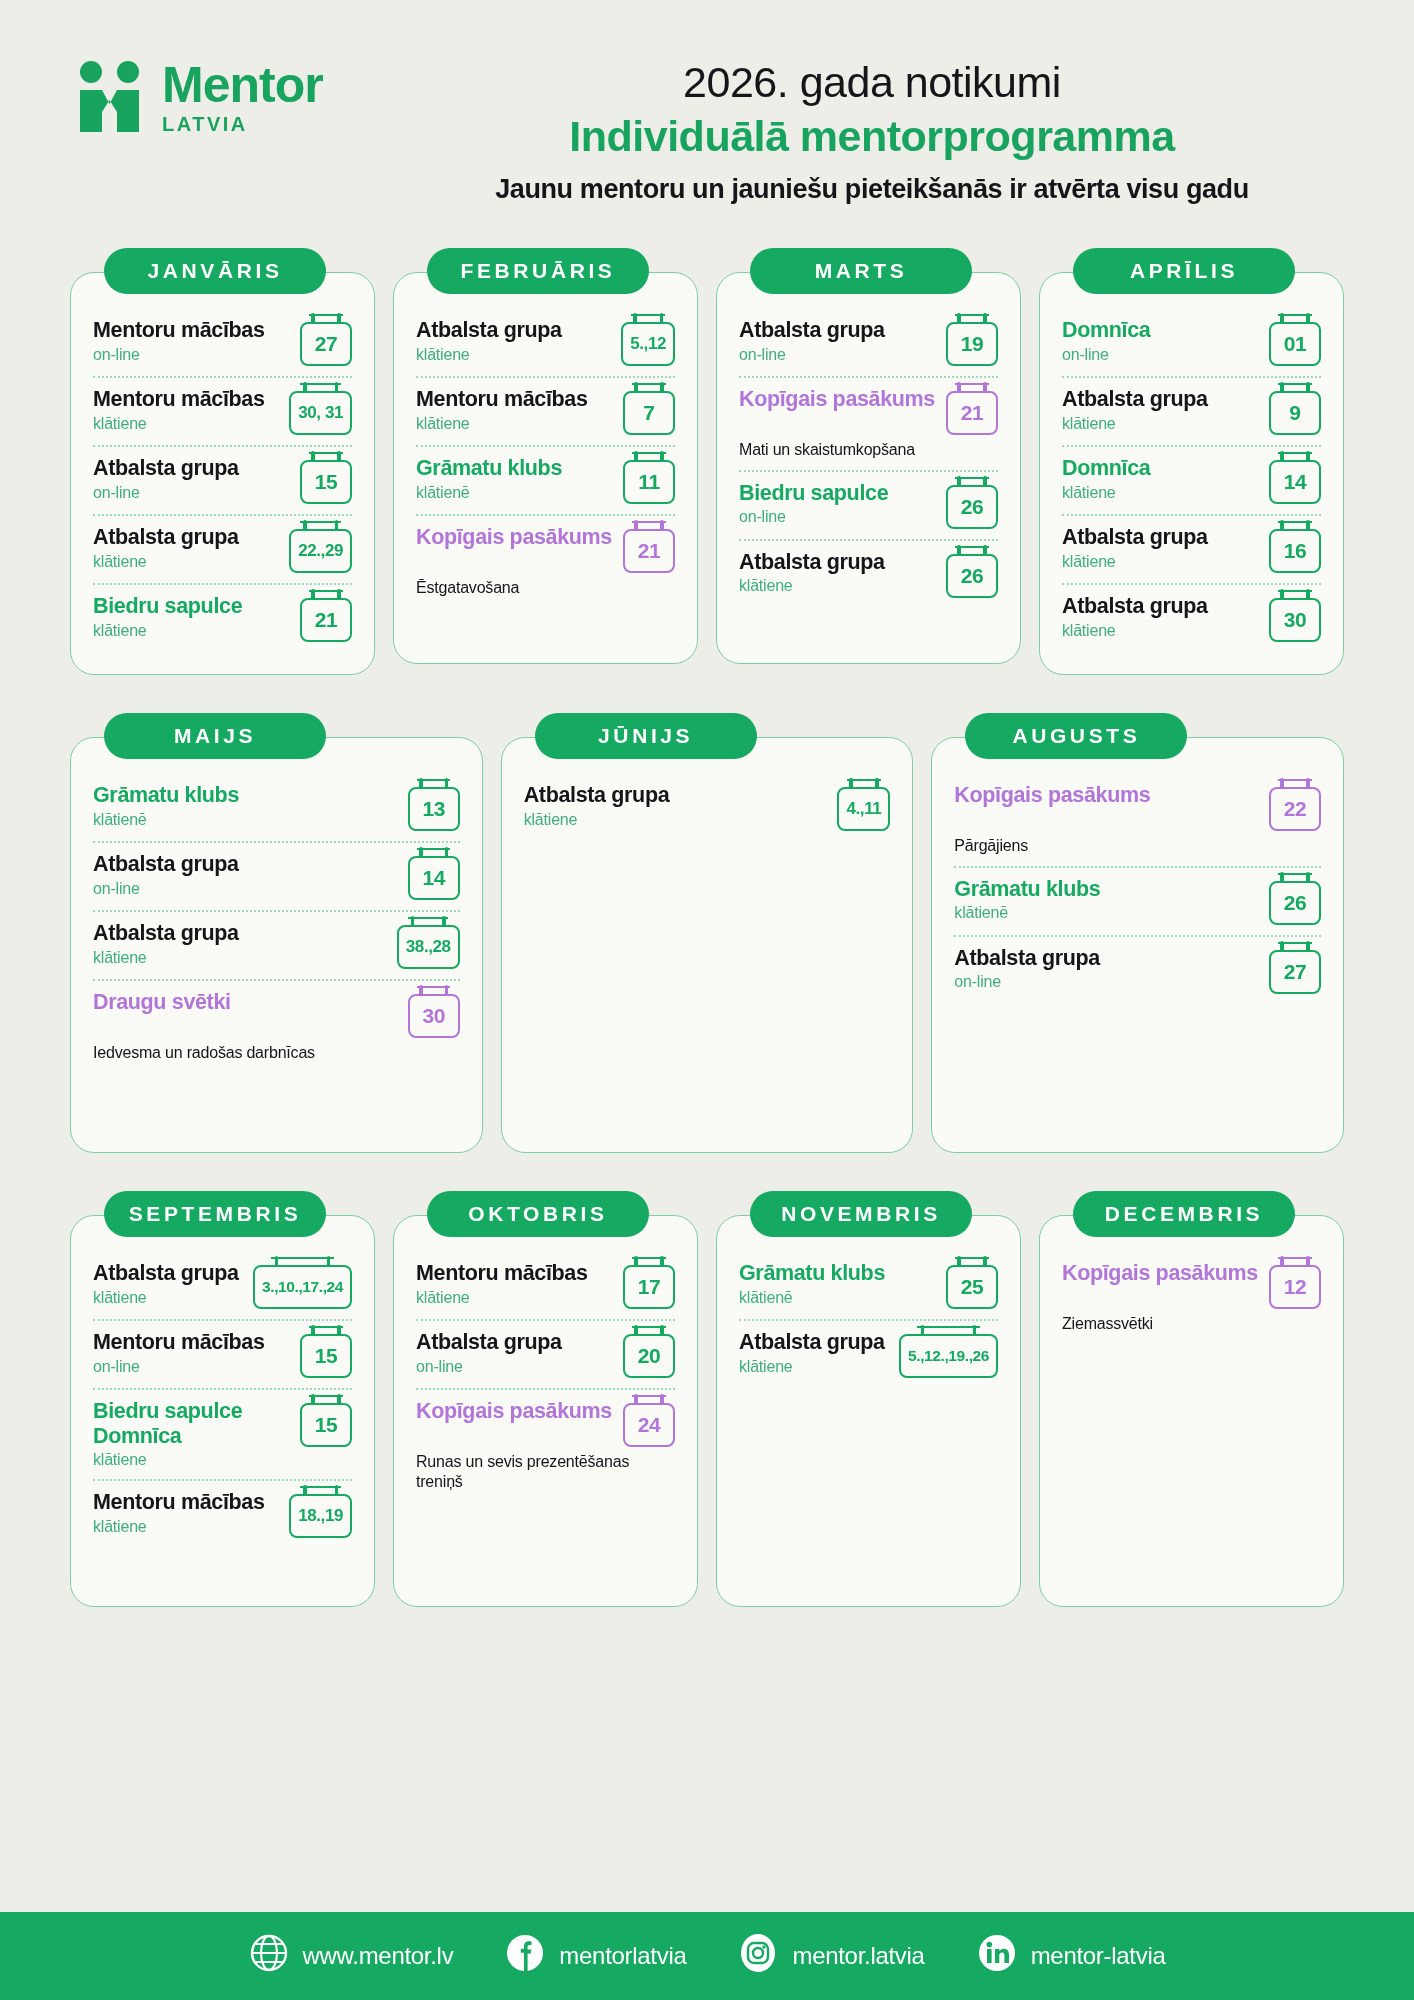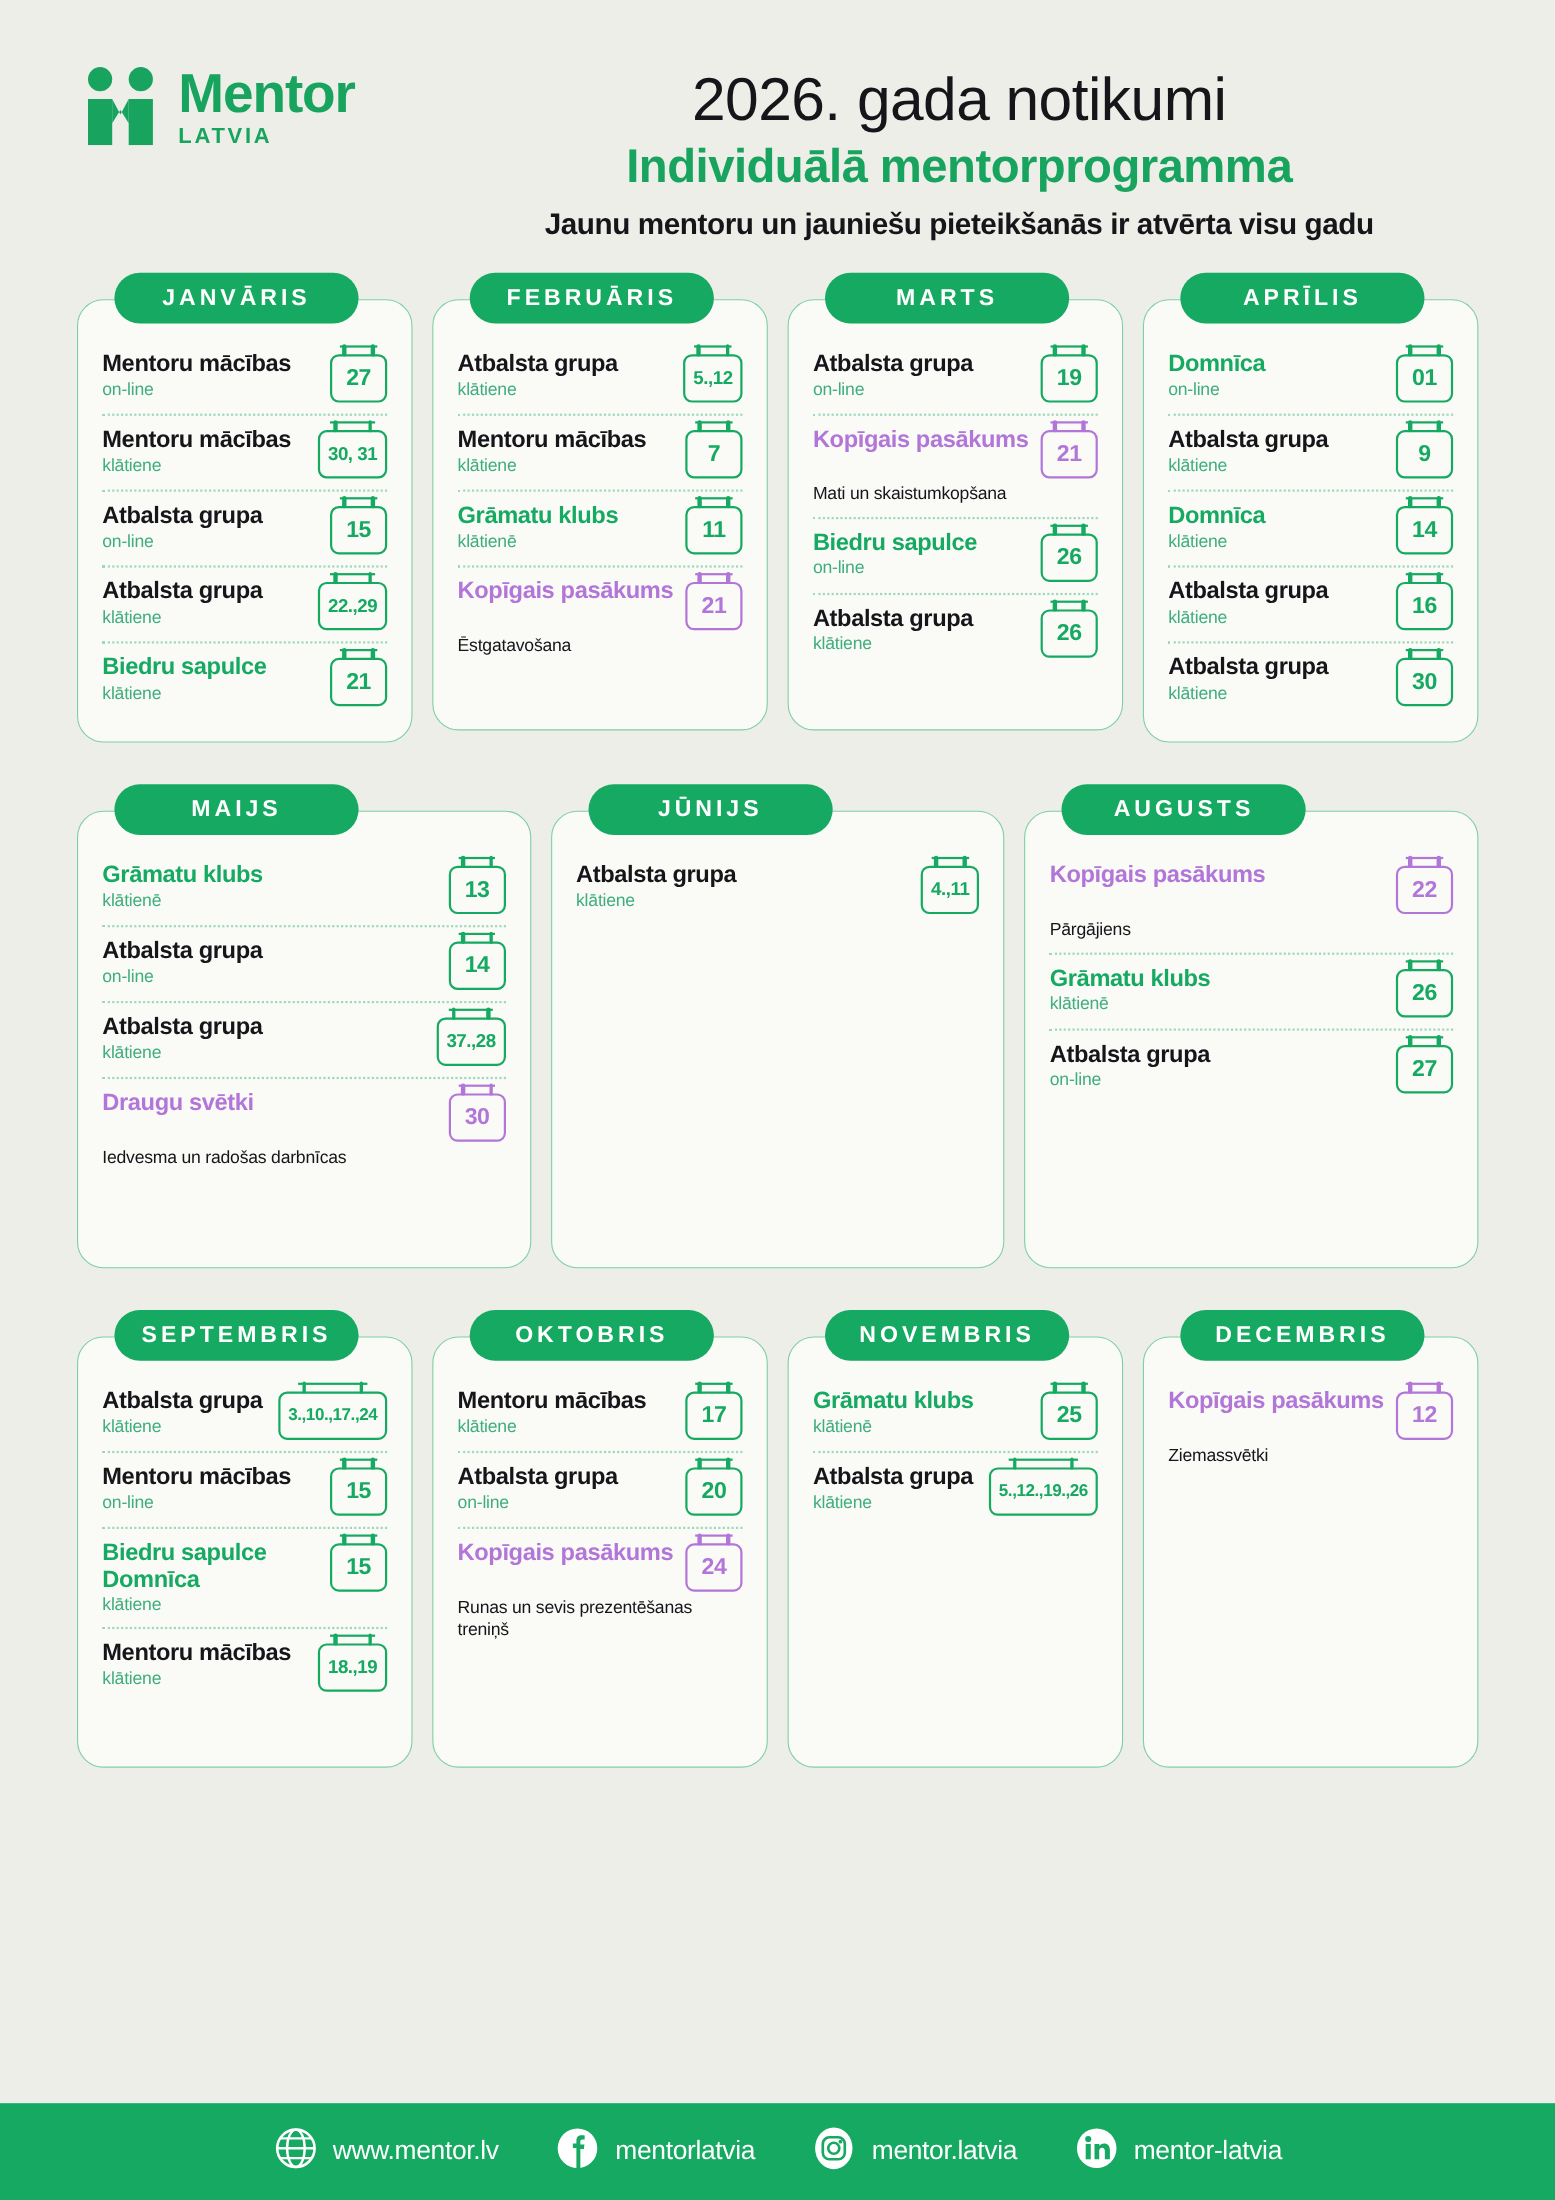--- a/index.html
+++ b/index.html
@@ -13,21 +13,21 @@
 
   
   .header { position: relative; height: 248px; }
   .logo-wrap { position: absolute; left: 76px; top: 60px; display: flex; align-items: flex-start; gap: 14px; }
   .logo-mark { width: 72px; height: 72px; }
   .logo-text { display: flex; flex-direction: column; line-height: 1; }
   .logo-name { font-size: 50px; font-weight: 700; color: #18a45f; letter-spacing: -1px; }
   .logo-sub { font-size: 20px; font-weight: 600; color: #18a45f; letter-spacing: 2.5px; margin-top: 4px; }
 
   .title-block { position: absolute; right: 0; left: 330px; top: 58px; text-align: center; }
-  .t-year { font-size: 55px; color: #15151a; font-weight: 400; letter-spacing: -0.5px; }
+  .t-year { font-size: 43px; color: #15151a; font-weight: 400; letter-spacing: -0.5px; }
   .t-prog { font-size: 43px; color: #18a45f; font-weight: 700; margin-top: 5px; letter-spacing: -0.5px; }
   .t-note { font-size: 27px; color: #15151a; font-weight: 700; margin-top: 13px; letter-spacing: -0.4px; }
 
   
   .grid { position: relative; padding: 0 70px; }
   .row { display: flex; gap: 18px; margin-bottom: 38px; }
   .col { flex: 1 1 0; position: relative; }
 
   .month-tab {
     position: relative; z-index: 3;
@@ -485,21 +485,21 @@
                   <div class="ev-left">
                     <div class="ev-title">Atbalsta grupa</div>
                     <div class="ev-mode">klātiene</div>
                   </div>
                   <div class="cal">
                     <div class="cal-top">
                       <div class="cal-bar"></div>
                       <i class="l"></i>
                       <i class="r"></i>
                     </div>
-                    <div class="cal-body wide">37.,28</div>
+                    <div class="cal-body wide">38.,28</div>
                   </div>
                 </div>
               </div>
               <div class="event">
                 <div class="ev-row">
                   <div class="ev-left">
                     <div class="ev-title purple">Draugu svētki</div>
                   </div>
                   <div class="cal purple">
                     <div class="cal-top">

